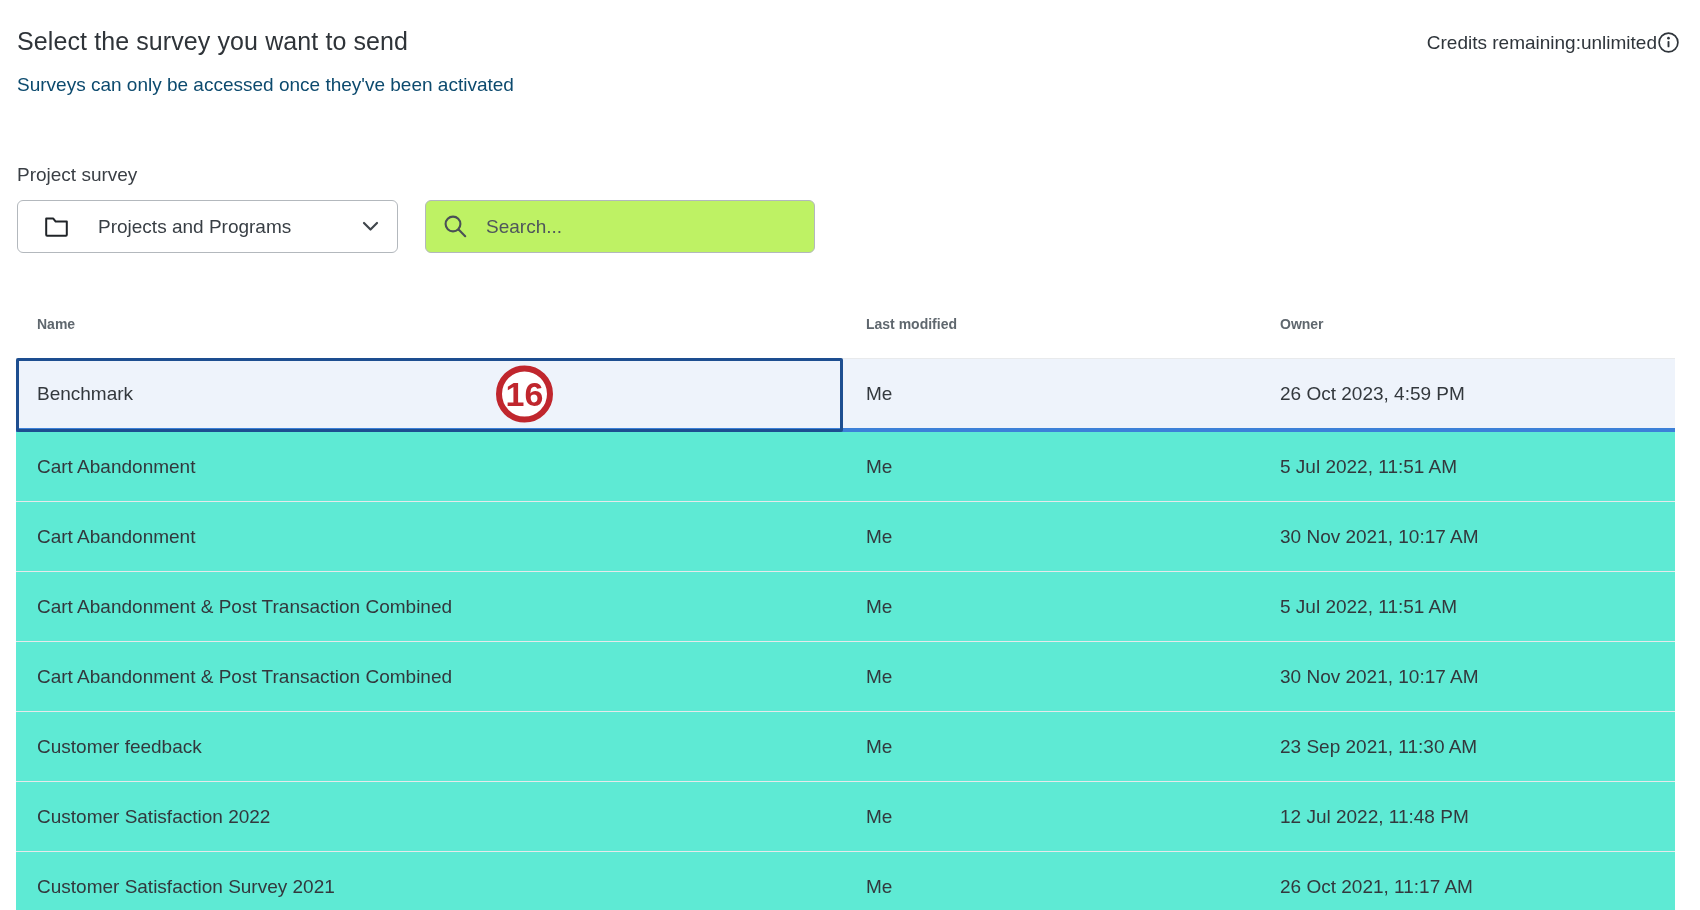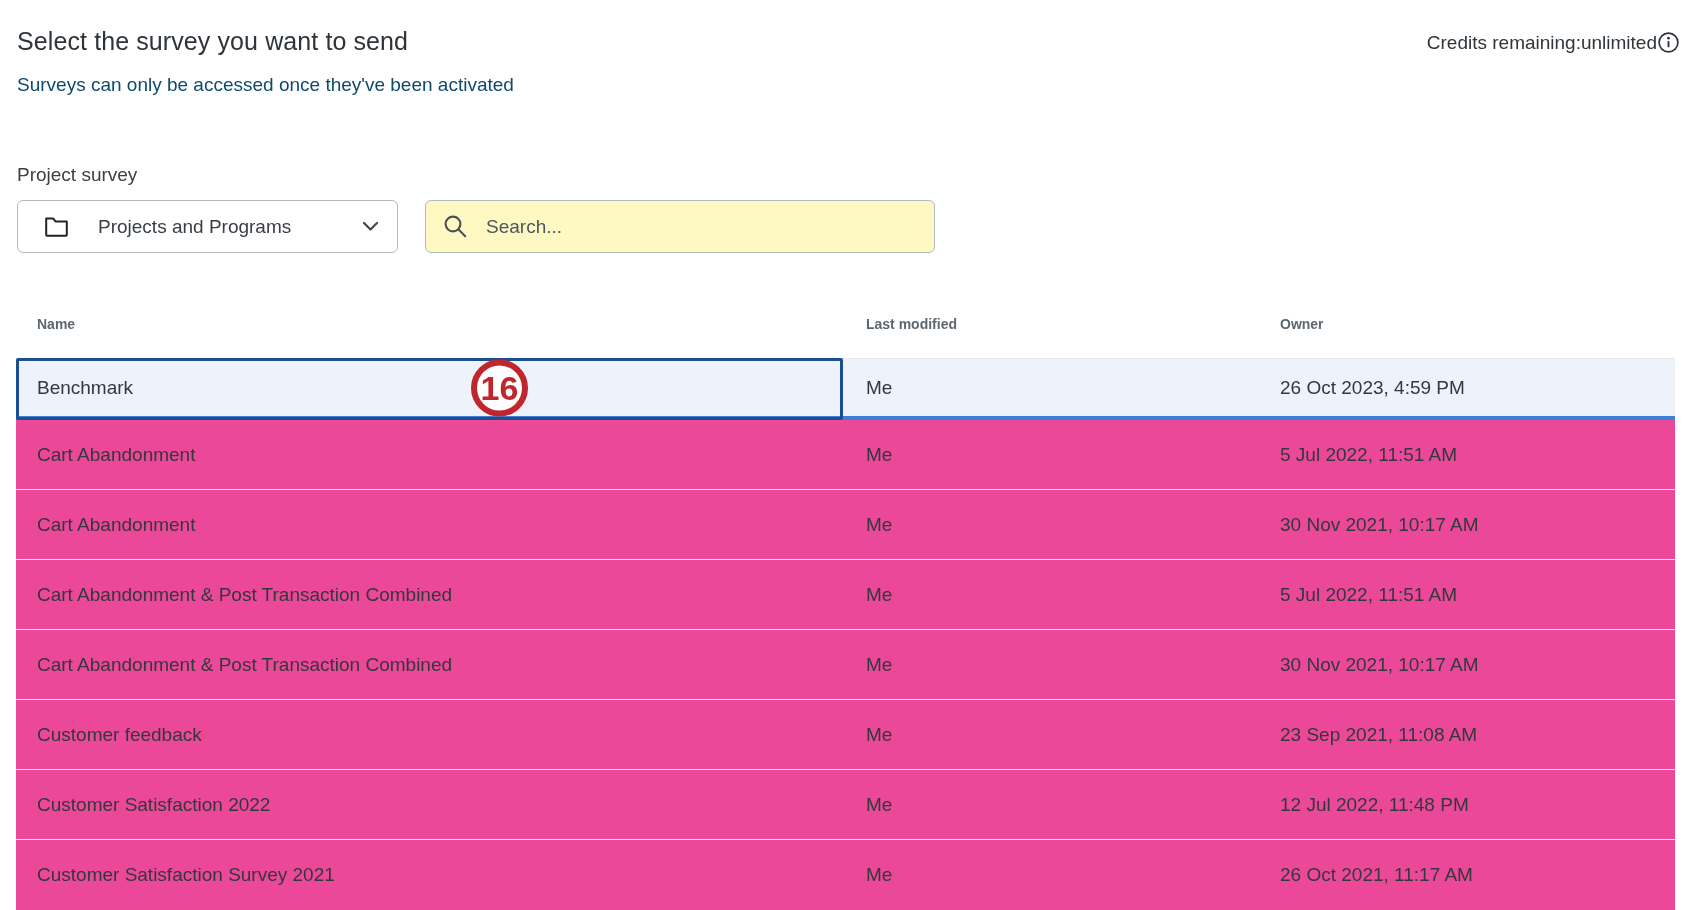--- a/index.html
+++ b/index.html
@@ -67,26 +67,26 @@
     padding: 0 18px 0 26px;
     cursor: pointer;
   }
   .dropdown .dd-label {
     font-size: 19px;
     color: #383e44;
     margin-left: 29px;
     flex: 1;
   }
   .searchbox {
-    width: 510px;
+    width: 390px;
     height: 53px;
     box-sizing: border-box;
     border: 1px solid #b3b8bd;
     border-radius: 6px;
-    background: #fef9c3;
+    background: #bef264;
     display: flex;
     align-items: center;
     padding: 0 14px 0 16px;
   }
   .searchbox input {
     border: none;
     outline: none;
     flex: 1;
     margin-left: 15px;
     font-size: 19px;
@@ -118,52 +118,52 @@
 
   .tbody { margin-top: 21px; }
   .row {
     position: relative;
     display: grid;
     grid-template-columns: 850px 414px auto;
     height: 70px;
     box-sizing: border-box;
     align-items: center;
     border-bottom: 1px solid #e6e9eb;
-    background: #ec4899;
+    background: #5eead4;
     cursor: pointer;
   }
   .row:last-child { border-bottom: none; }
   .cell {
     font-size: 19px;
     color: #33383d;
     white-space: nowrap;
     overflow: hidden;
   }
   .cell.name { padding-left: 21px; }
 
   .row.selected {
     background: #eef3fb;
     border-top: 1px solid #e8eaec;
     border-bottom: 4px solid #3c80d8;
-    height: 62px;
+    height: 74px;
   }
   .focus-ring {
     position: absolute;
     left: 0;
     top: -1px;
     width: 827px;
     height: calc(100% + 5px);
     box-sizing: border-box;
     border: 3px solid #1d4e90;
     border-radius: 2px;
     pointer-events: none;
   }
   .step-badge {
     position: absolute;
-    left: 455px;
+    left: 480px;
     top: 50%;
     transform: translateY(-50%);
     width: 45px;
     height: 45px;
     background: #ffffff;
     border: 6px solid #c0262d;
     border-radius: 50%;
     display: flex;
     align-items: center;
     justify-content: center;
@@ -261,21 +261,21 @@
 
     <div class="row">
       <div class="cell name">Cart Abandonment &amp; Post Transaction Combined</div>
       <div class="cell owner">Me</div>
       <div class="cell modified">30 Nov 2021, 10:17 AM</div>
     </div>
 
     <div class="row">
       <div class="cell name">Customer feedback</div>
       <div class="cell owner">Me</div>
-      <div class="cell modified">23 Sep 2021, 11:08 AM</div>
+      <div class="cell modified">23 Sep 2021, 11:30 AM</div>
     </div>
 
     <div class="row">
       <div class="cell name">Customer Satisfaction 2022</div>
       <div class="cell owner">Me</div>
       <div class="cell modified">12 Jul 2022, 11:48 PM</div>
     </div>
 
     <div class="row">
       <div class="cell name">Customer Satisfaction Survey 2021</div>

